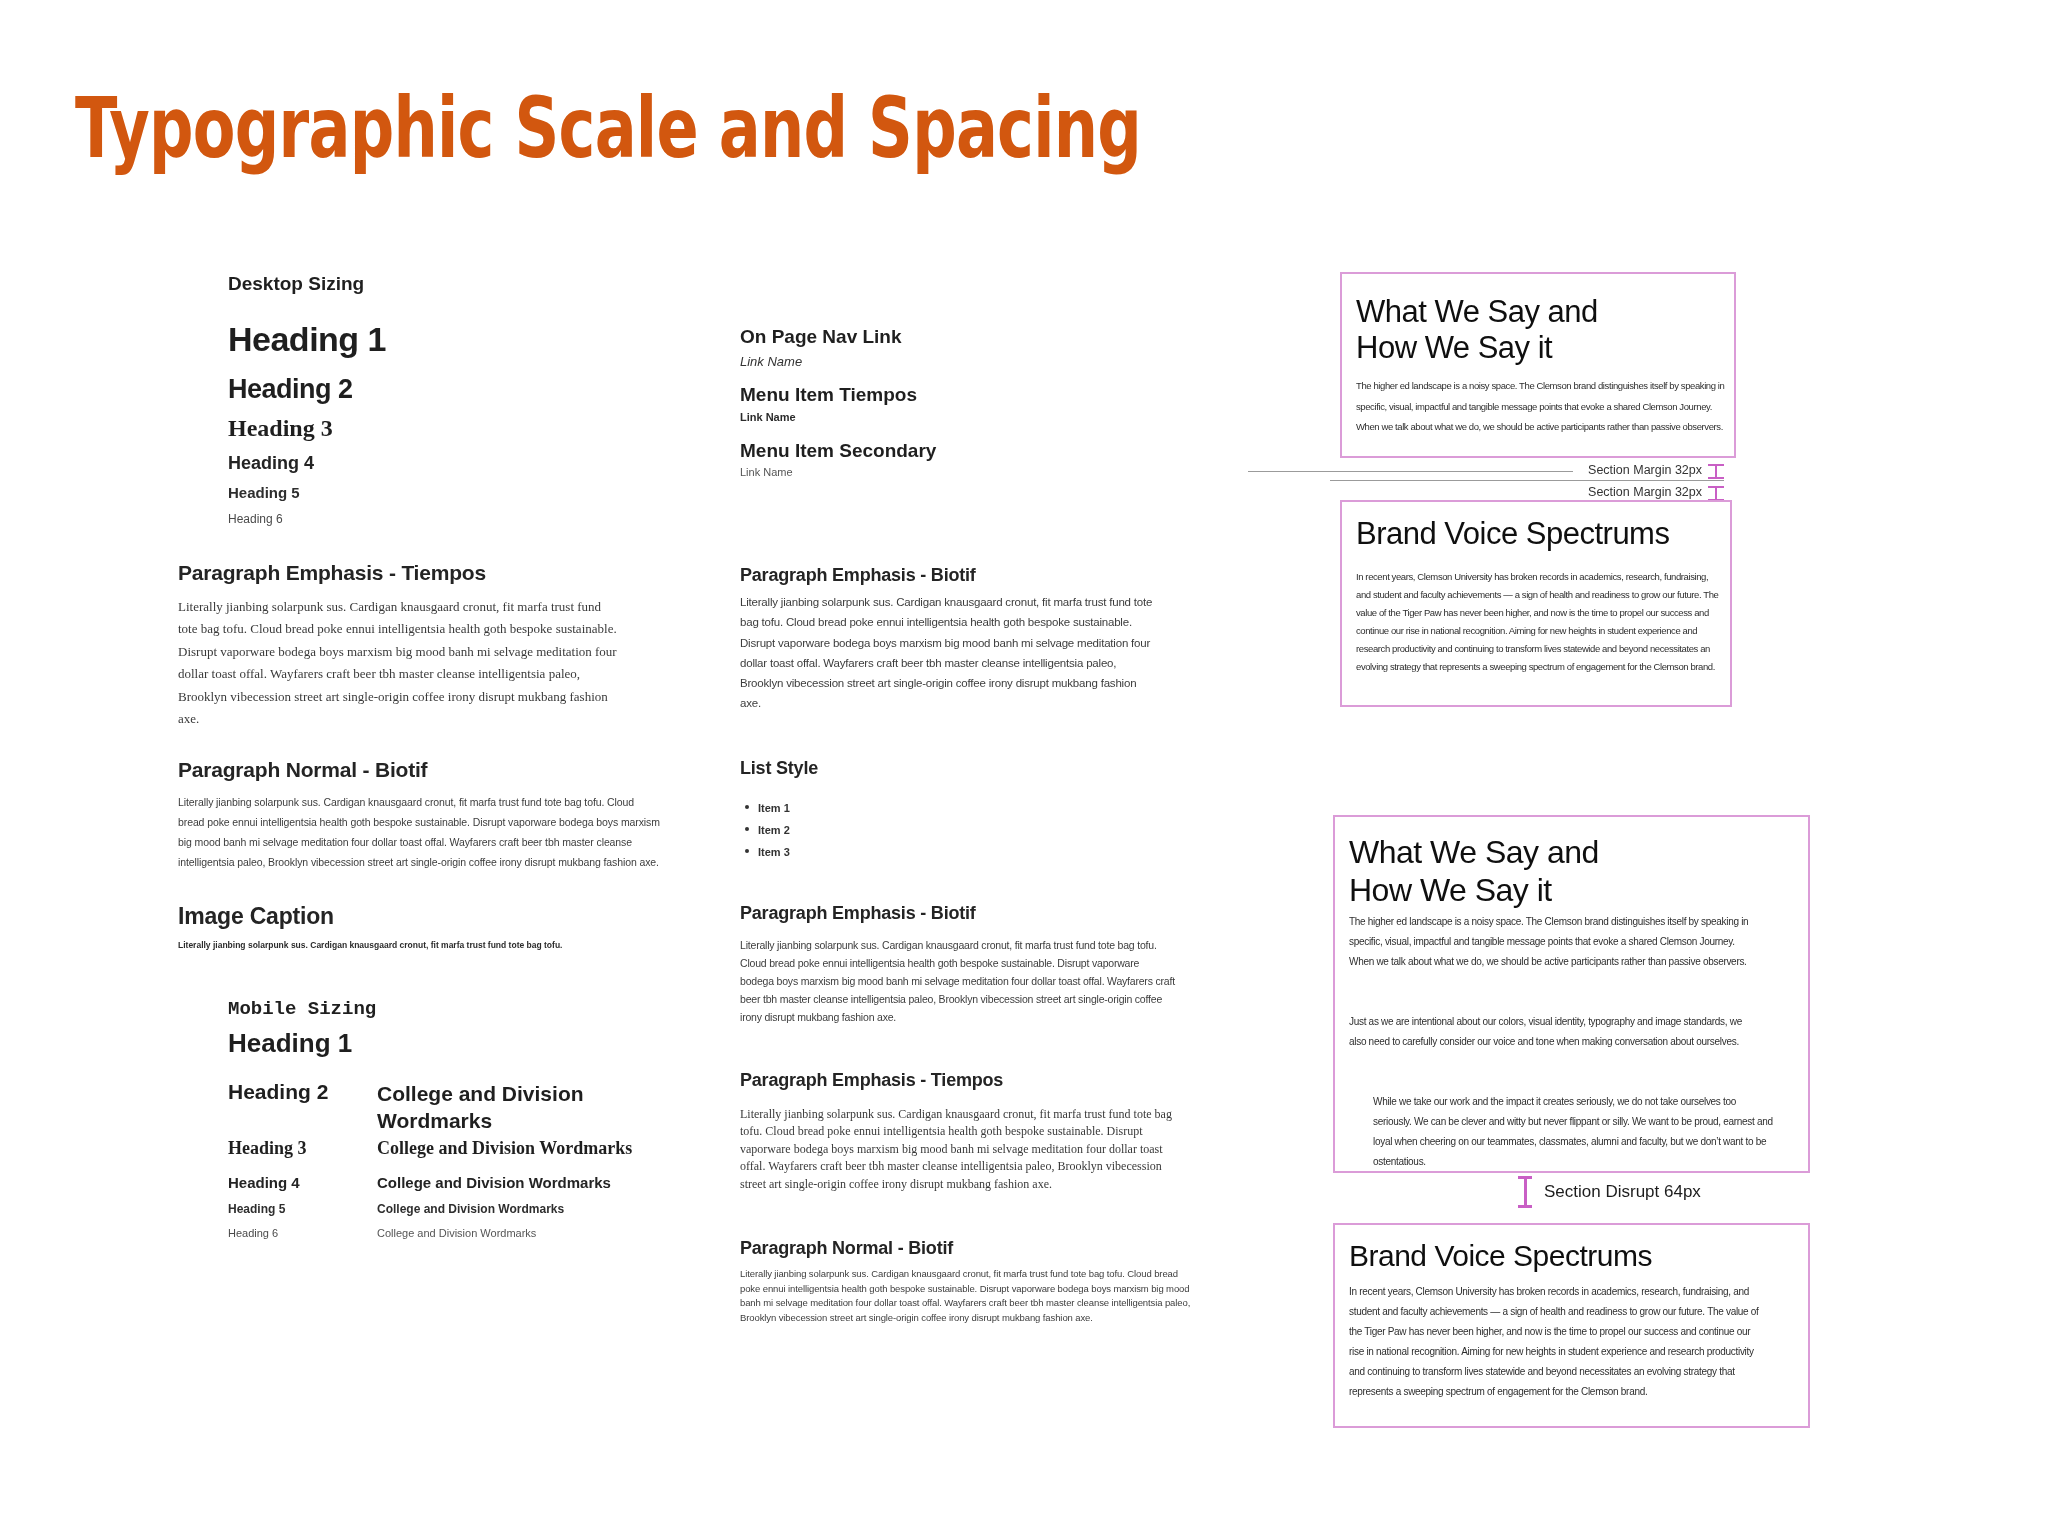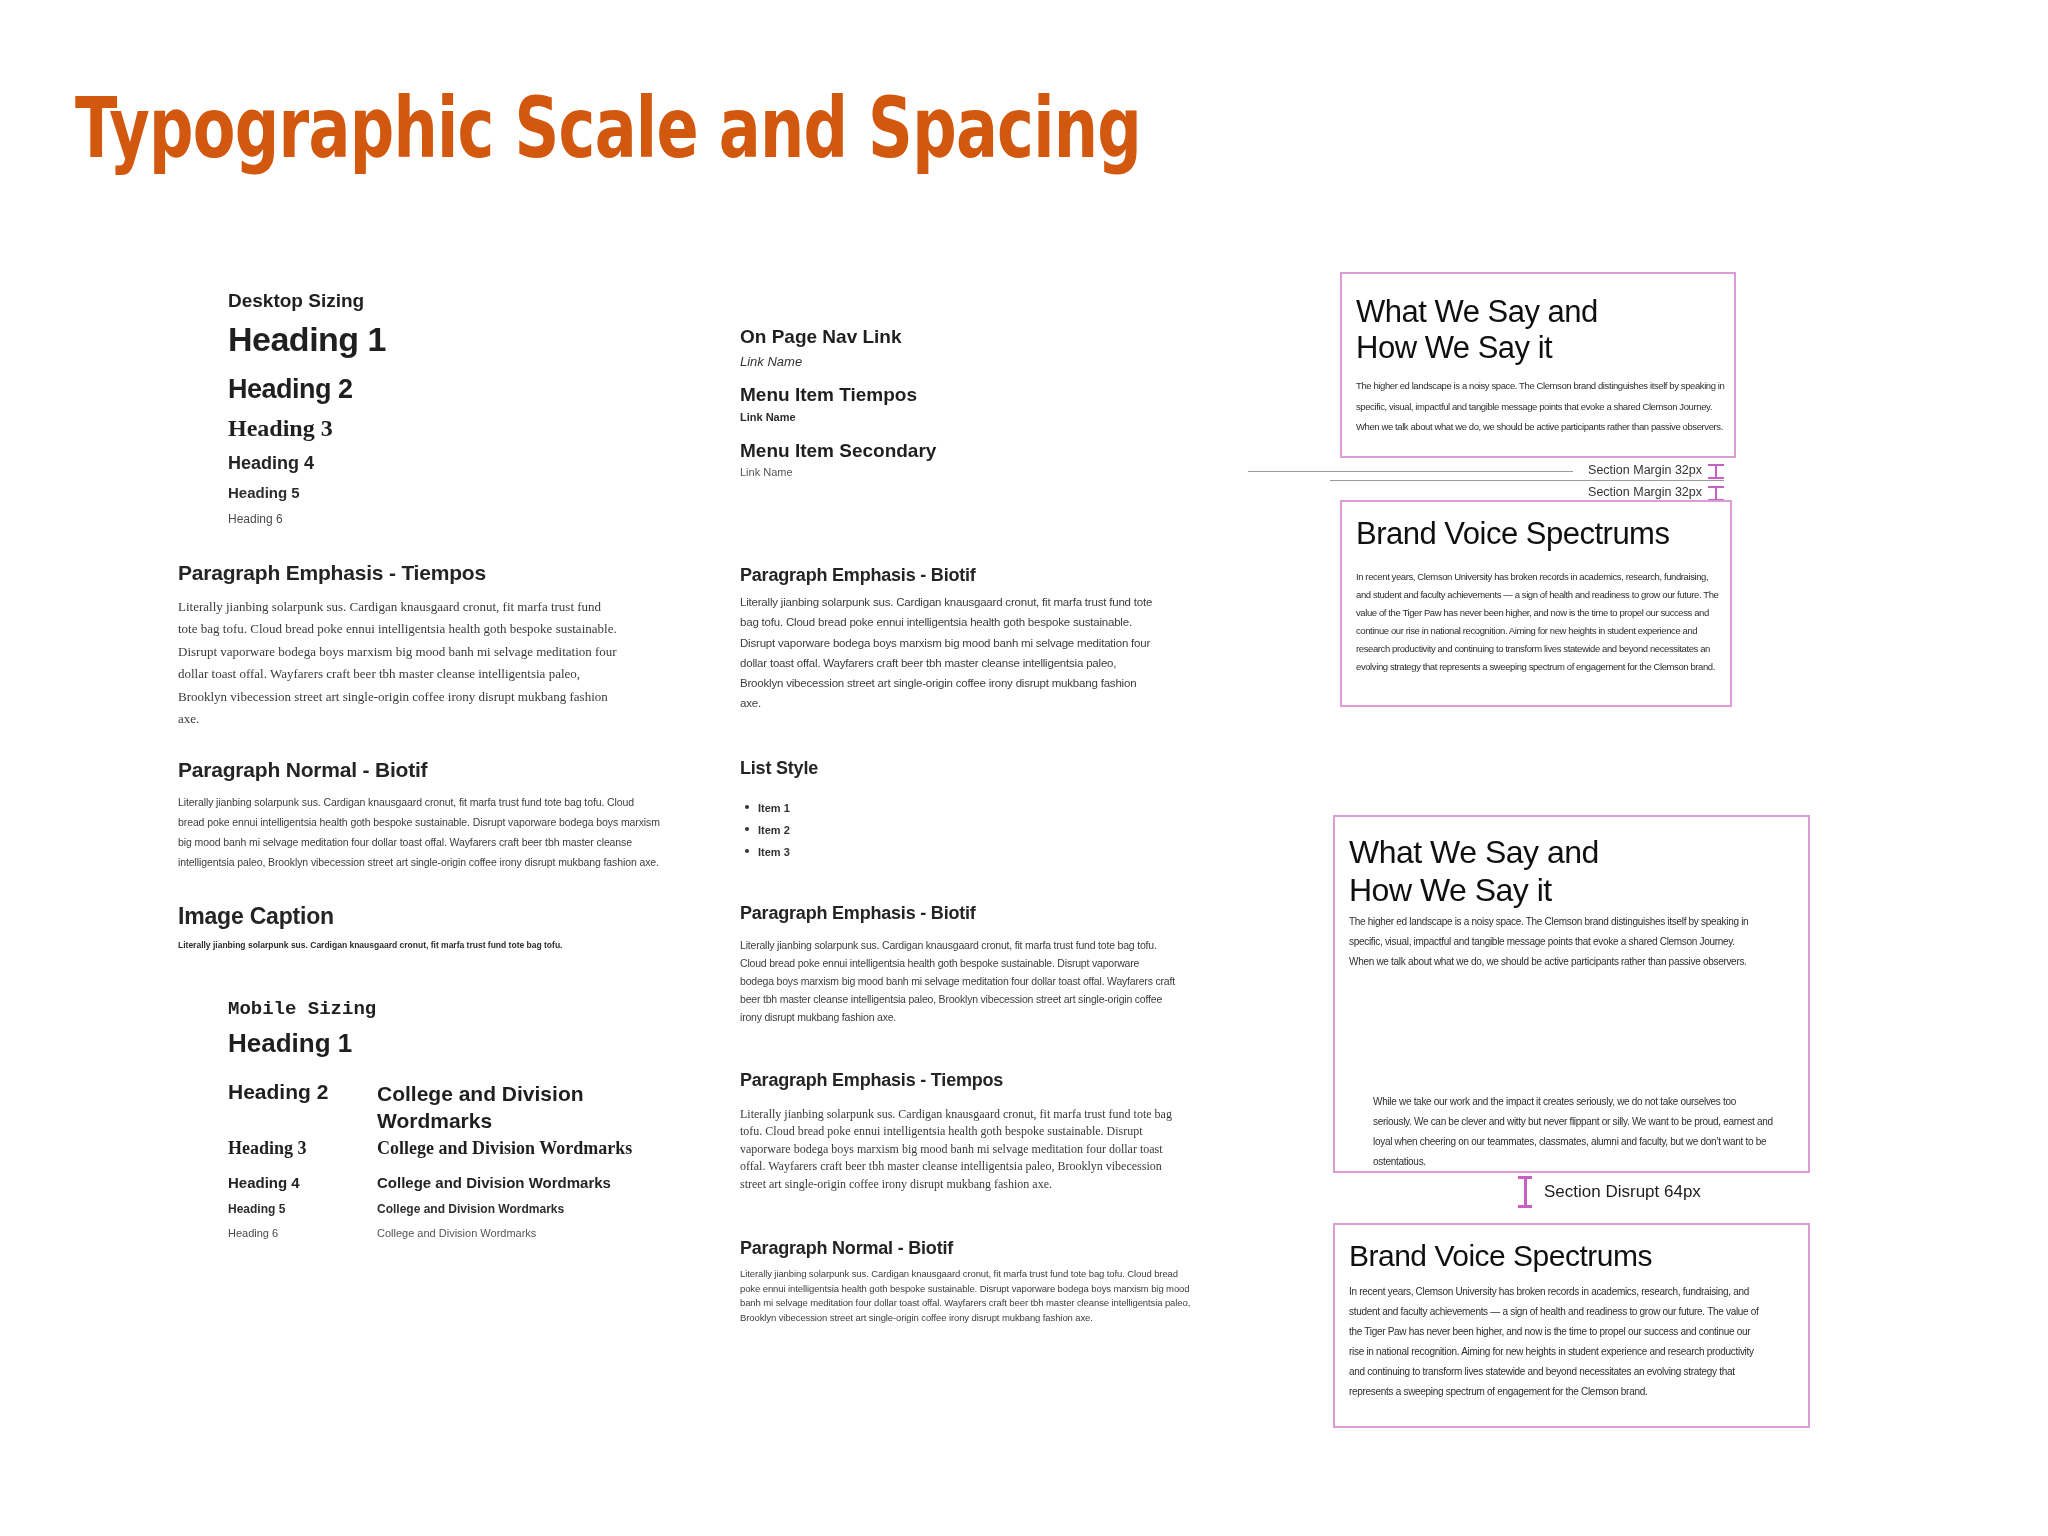--- a/index.html
+++ b/index.html
@@ -70,21 +70,21 @@
   .ibeam-v{position:absolute;width:14px;height:32px;border-top:3px solid #C95FC5;border-bottom:3px solid #C95FC5;box-sizing:border-box;}
   .ibeam-v::before{content:"";position:absolute;left:5.5px;top:0;width:3px;height:26px;background:#C95FC5;}
 </style>
 </head>
 <body>
 
 <div class="canvas">
 
   <div class="abs page-title" style="left:75px;top:84px;">Typographic Scale and Spacing</div>
 
-  <div class="abs sz-label" style="left:228px;top:290px;">Desktop Sizing</div>
+  <div class="abs sz-label" style="left:228px;top:273px;">Desktop Sizing</div>
   <div class="abs h1s" style="left:228px;top:320px;">Heading 1</div>
   <div class="abs h2s" style="left:228px;top:374px;">Heading 2</div>
   <div class="abs h3s" style="left:228px;top:415px;">Heading 3</div>
   <div class="abs h4s" style="left:228px;top:453px;">Heading 4</div>
   <div class="abs h5s" style="left:228px;top:484px;">Heading 5</div>
   <div class="abs h6s" style="left:228px;top:512px;">Heading 6</div>
 
   <div class="abs sec-h" style="left:178px;top:561px;">Paragraph Emphasis - Tiempos</div>
   <div class="abs serif-body" style="left:178px;top:596px;width:440px;">Literally jianbing solarpunk sus. Cardigan knausgaard cronut, fit marfa trust fund tote bag tofu. Cloud bread poke ennui intelligentsia health goth bespoke sustainable. Disrupt vaporware bodega boys marxism big mood banh mi selvage meditation four dollar toast offal. Wayfarers craft beer tbh master cleanse intelligentsia paleo, Brooklyn vibecession street art single-origin coffee irony disrupt mukbang fashion axe.</div>
 
@@ -159,20 +159,21 @@
     <div class="box-title sm" style="position:absolute;left:14px;top:14px;">Brand Voice Spectrums</div>
     <div class="box-body sm2" style="position:absolute;left:14px;top:66px;width:364px;">In recent years, Clemson University has broken records in academics, research, fundraising, and student and faculty achievements — a sign of health and readiness to grow our future. The value of the Tiger Paw has never been higher, and now is the time to propel our success and continue our rise in national recognition. Aiming for new heights in student experience and research productivity and continuing to transform lives statewide and beyond necessitates an evolving strategy that represents a sweeping spectrum of engagement for the Clemson brand.</div>
   </div>
 
   <div class="demo-box" style="left:1333px;top:815px;width:477px;height:358px;">
     <div class="box-title lg" style="position:absolute;left:14px;top:16px;">
       <div>What We Say and</div>
       <div>How We Say it</div>
     </div>
     <div class="box-body lg" style="position:absolute;left:14px;top:95px;width:400px;">The higher ed landscape is a noisy space. The Clemson brand distinguishes itself by speaking in specific, visual, impactful and tangible message points that evoke a shared Clemson Journey. When we talk about what we do, we should be active participants rather than passive observers.</div>
+    <div class="box-body lg" style="position:absolute;left:14px;top:195px;width:400px;">Just as we are intentional about our colors, visual identity, typography and image standards, we also need to carefully consider our voice and tone when making conversation about ourselves.</div>
     <div class="box-body lg" style="position:absolute;left:14px;top:275px;width:400px;margin-left:24px;">While we take our work and the impact it creates seriously, we do not take ourselves too seriously. We can be clever and witty but never flippant or silly. We want to be proud, earnest and loyal when cheering on our teammates, classmates, alumni and faculty, but we don’t want to be ostentatious.</div>
   </div>
 
   <div class="ibeam-v" style="left:1518px;top:1176px;"></div>
   <div class="abs padding-label" style="left:1544px;top:1182px;">Section Disrupt 64px</div>
 
   <div class="demo-box" style="left:1333px;top:1223px;width:477px;height:205px;">
     <div class="box-title lg" style="position:absolute;left:14px;top:12px;font-size:30px;">Brand Voice Spectrums</div>
     <div class="box-body lg" style="position:absolute;left:14px;top:57px;width:415px;">In recent years, Clemson University has broken records in academics, research, fundraising, and student and faculty achievements — a sign of health and readiness to grow our future. The value of the Tiger Paw has never been higher, and now is the time to propel our success and continue our rise in national recognition. Aiming for new heights in student experience and research productivity and continuing to transform lives statewide and beyond necessitates an evolving strategy that represents a sweeping spectrum of engagement for the Clemson brand.</div>
   </div>

